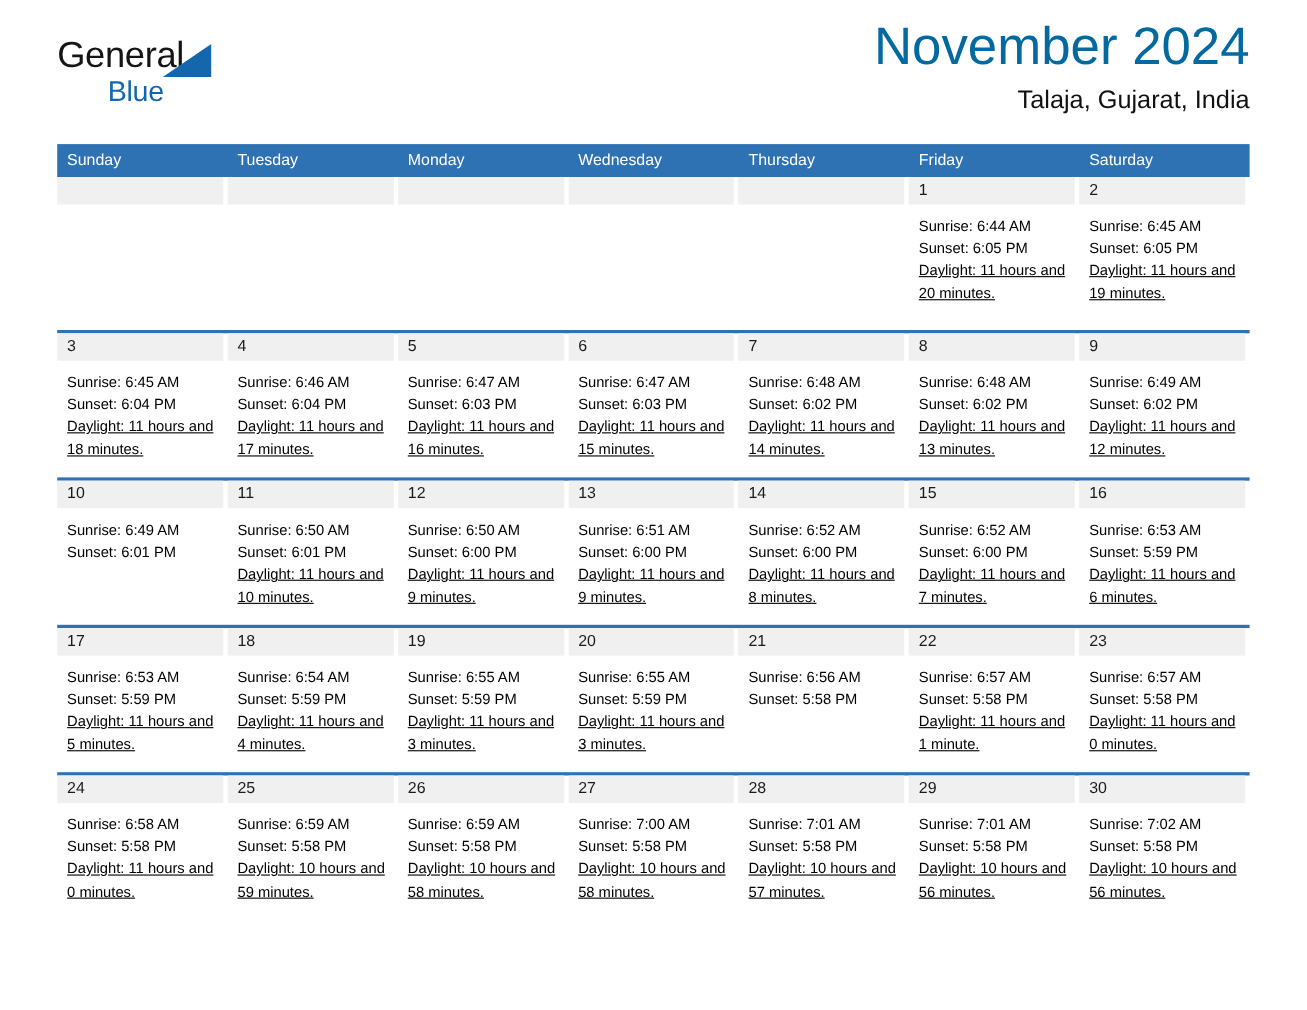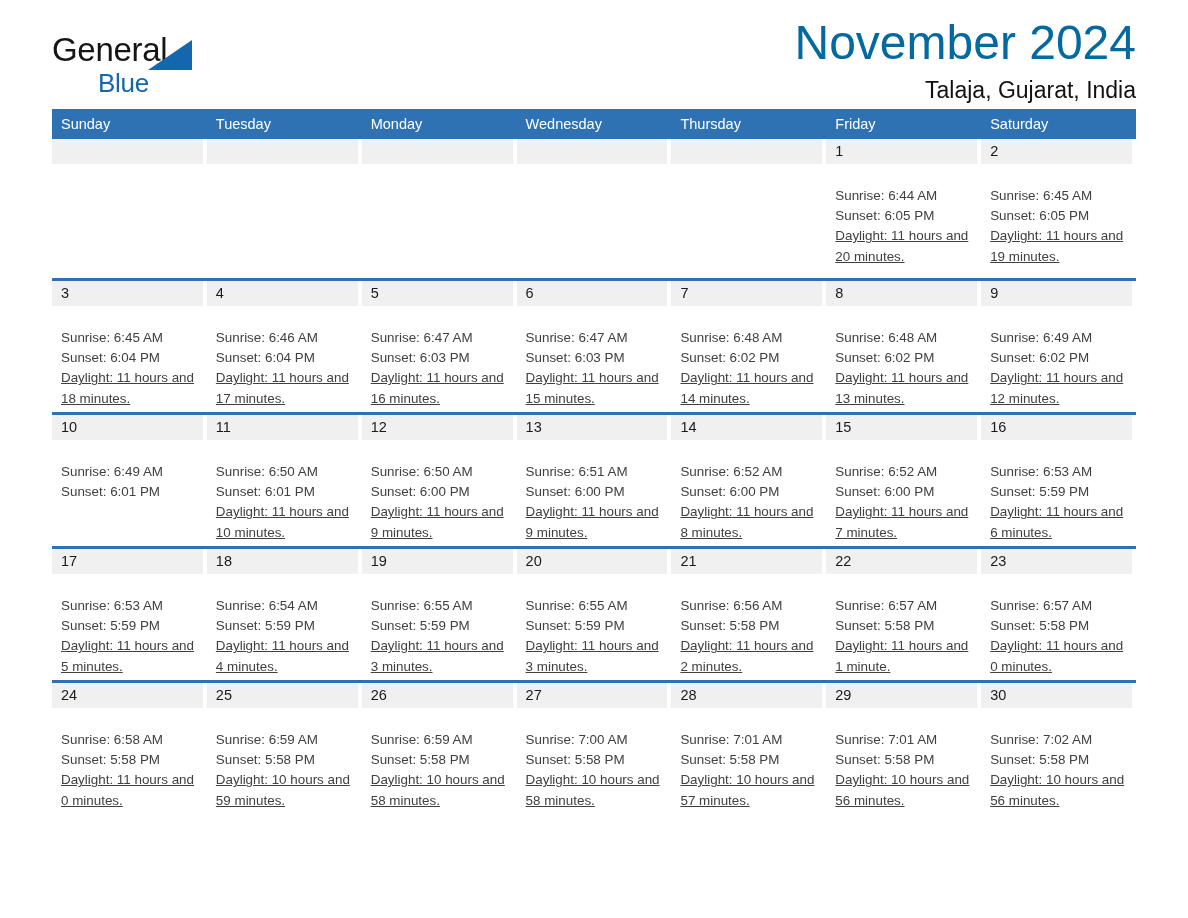--- a/index.html
+++ b/index.html
@@ -82,21 +82,21 @@
     line-height: 30px;
     margin-top: 9px;
     color: #111111;
     font-weight: 400;
     white-space: nowrap;
   }
 
   
   .calendar {
     width: 1084px;
-    margin-top: 4px;
+    margin-top: 26px;
   }
   .weekdays {
     display: flex;
     background: #2f72b4;
     height: 30px;
   }
   .weekday {
     flex: 1 1 0;
     color: #ffffff;
     font-size: 14.5px;
@@ -125,24 +125,24 @@
   .day-num {
     background: #f0f0f0;
     height: 25px;
     font-size: 14.5px;
     line-height: 25px;
     padding-left: 9px;
     color: #1a1a1a;
     box-sizing: border-box;
   }
   .day-info {
-    padding: 22px 6px 0 9px;
+    padding: 10px 6px 0 9px;
     font-size: 13.4px;
     line-height: 20.2px;
-    color: #404040;
+    color: #000000;
   }
   .day-info div {
     white-space: nowrap;
   }
   .day-info .wrap {
     white-space: normal;
     text-decoration: underline;
   }
 </style>
 </head>
@@ -357,21 +357,20 @@
               <div>Sunrise: 6:55 AM</div>
               <div>Sunset: 5:59 PM</div>
               <div class="wrap">Daylight: 11 hours and 3 minutes.</div>
             </div>
           </div>
           <div class="day">
             <div class="day-num">21</div>
             <div class="day-info">
               <div>Sunrise: 6:56 AM</div>
               <div>Sunset: 5:58 PM</div>
-              <div class="wrap">Daylight: 11 hours and 2 minutes.</div>
             </div>
           </div>
           <div class="day">
             <div class="day-num">22</div>
             <div class="day-info">
               <div>Sunrise: 6:57 AM</div>
               <div>Sunset: 5:58 PM</div>
               <div class="wrap">Daylight: 11 hours and 1 minute.</div>
             </div>
           </div>

